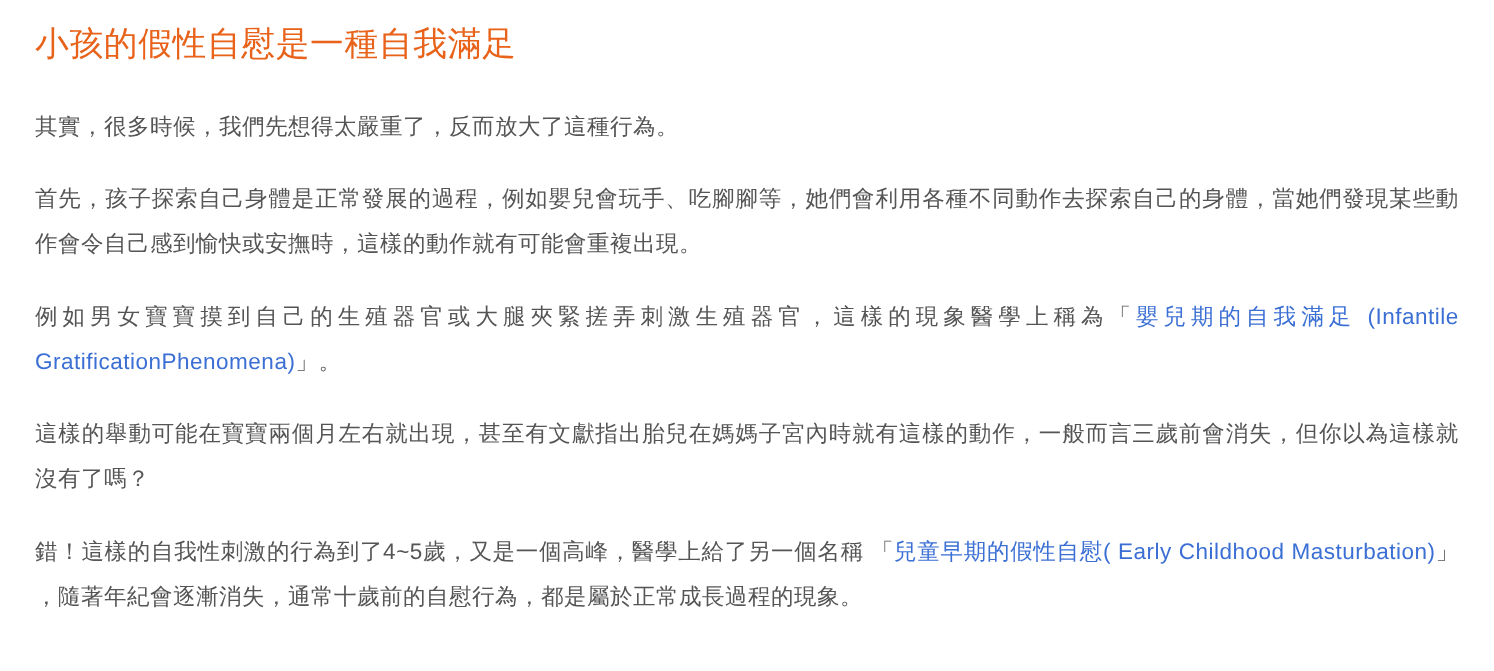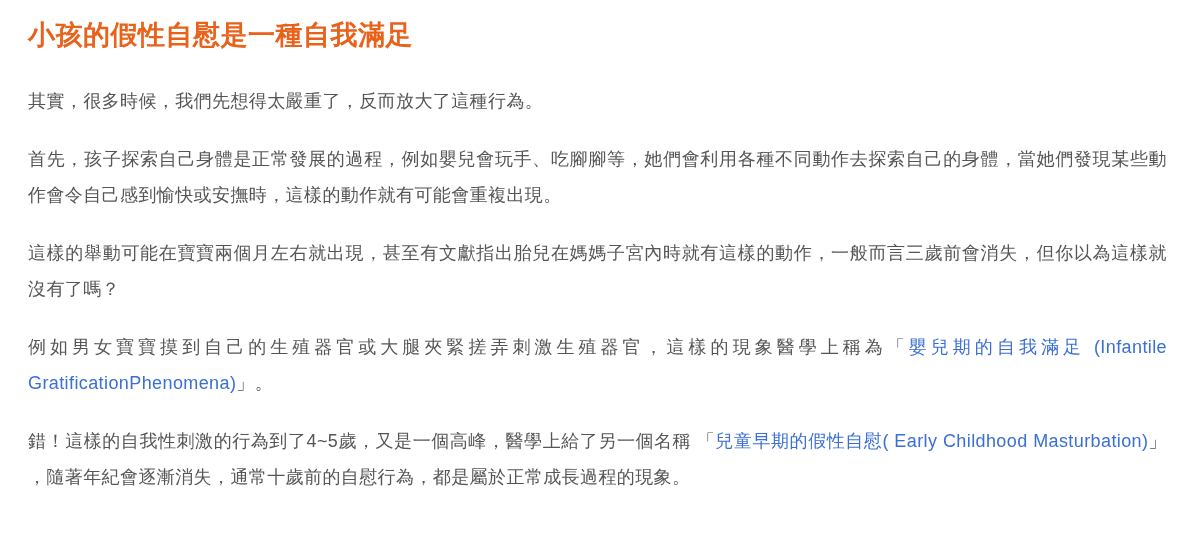--- a/index.html
+++ b/index.html
@@ -13,21 +13,21 @@
     font-family: "Liberation Sans", sans-serif;
     color: #4a4a4a;
     overflow: hidden;
   }
   .article {
     padding: 18px 28px 0 28px;
     box-sizing: border-box;
   }
   .article-title {
     font-size: 27px;
-    font-weight: bold;
+    font-weight: normal;
     color: #e8621a;
     letter-spacing: 0.5px;
     margin: 0 0 30px 0;
     line-height: 1.3;
   }
   .para {
     font-size: 18px;
     line-height: 2.0;
     color: #555555;
     margin: 0 0 22px 0;
@@ -52,23 +52,23 @@
 
   <p class="para">
     <span>其實，很多時候，我們先想得太嚴重了，反而放大了這種行為。</span>
   </p>
 
   <p class="para">
     <span>首先，孩子探索自己身體是正常發展的過程，例如嬰兒會玩手、吃腳腳等，她們會利用各種不同動作去探索自己的身體，當她們發現某些動作會令自己感到愉快或安撫時，這樣的動作就有可能會重複出現。</span>
   </p>
 
   <p class="para">
-    <span>這樣的舉動可能在寶寶兩個月左右就出現，甚至有文獻指出胎兒在媽媽子宮內時就有這樣的動作，一般而言三歲前會消失，但你以為這樣就沒有了嗎？</span>
+    <span>例如男女寶寶摸到自己的生殖器官或大腿夾緊搓弄刺激生殖器官，這樣的現象醫學上稱為「</span><span class="hl-blue">嬰兒期的自我滿足 (Infantile GratificationPhenomena)</span><span>」。</span>
   </p>
 
   <p class="para">
-    <span>例如男女寶寶摸到自己的生殖器官或大腿夾緊搓弄刺激生殖器官，這樣的現象醫學上稱為「</span><span class="hl-blue">嬰兒期的自我滿足 (Infantile GratificationPhenomena)</span><span>」。</span>
+    <span>這樣的舉動可能在寶寶兩個月左右就出現，甚至有文獻指出胎兒在媽媽子宮內時就有這樣的動作，一般而言三歲前會消失，但你以為這樣就沒有了嗎？</span>
   </p>
 
   <p class="para tight">
     <span>錯！這樣的自我性刺激的行為到了4~5歲，又是一個高峰，醫學上給了另一個名稱 「</span><span class="hl-blue-2">兒童早期的假性自慰( Early Childhood Masturbation)</span><span>」 ，隨著年紀會逐漸消失，通常十歲前的自慰行為，都是屬於正常成長過程的現象。</span>
   </p>
 </div>
 
 </body></html>

